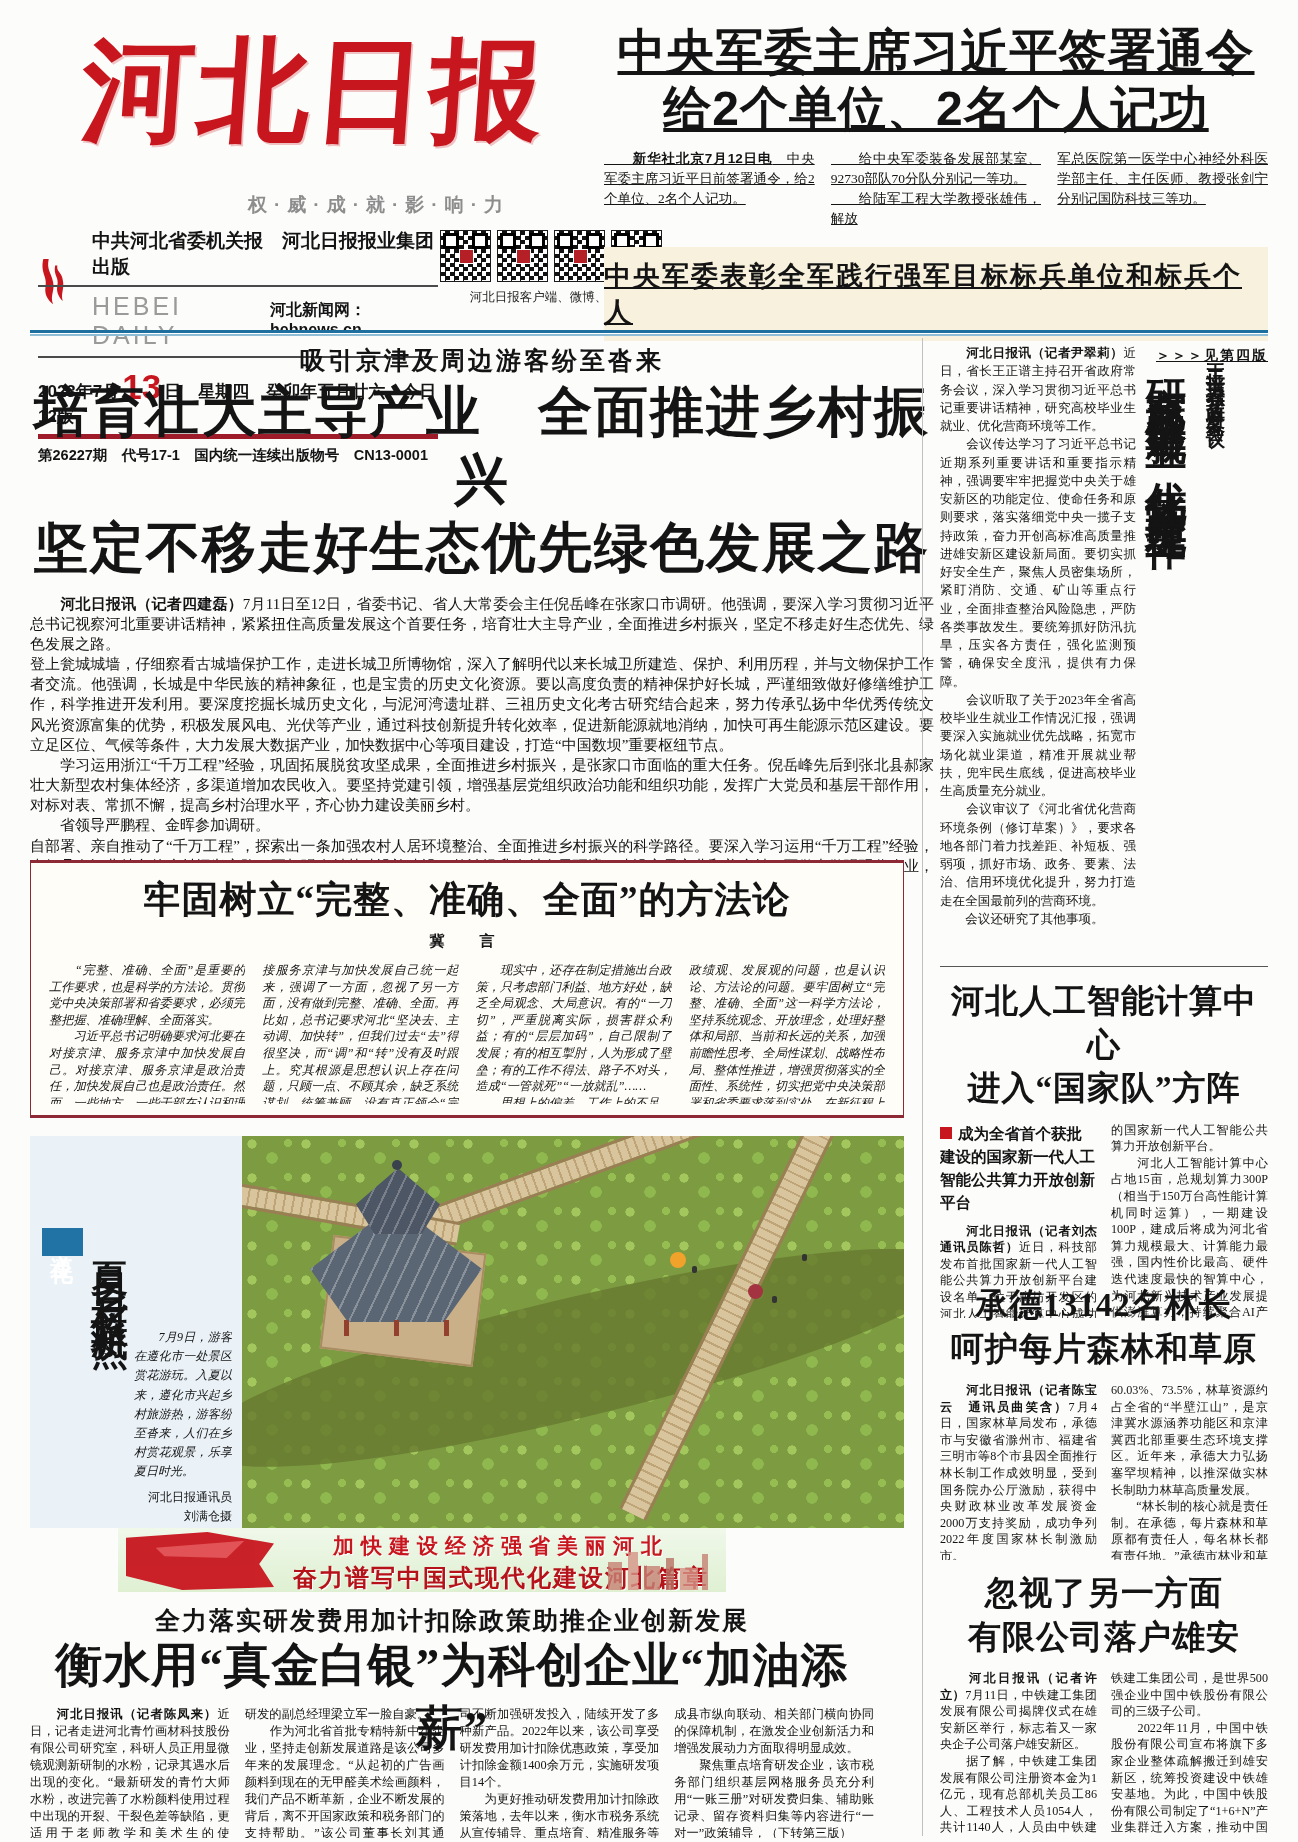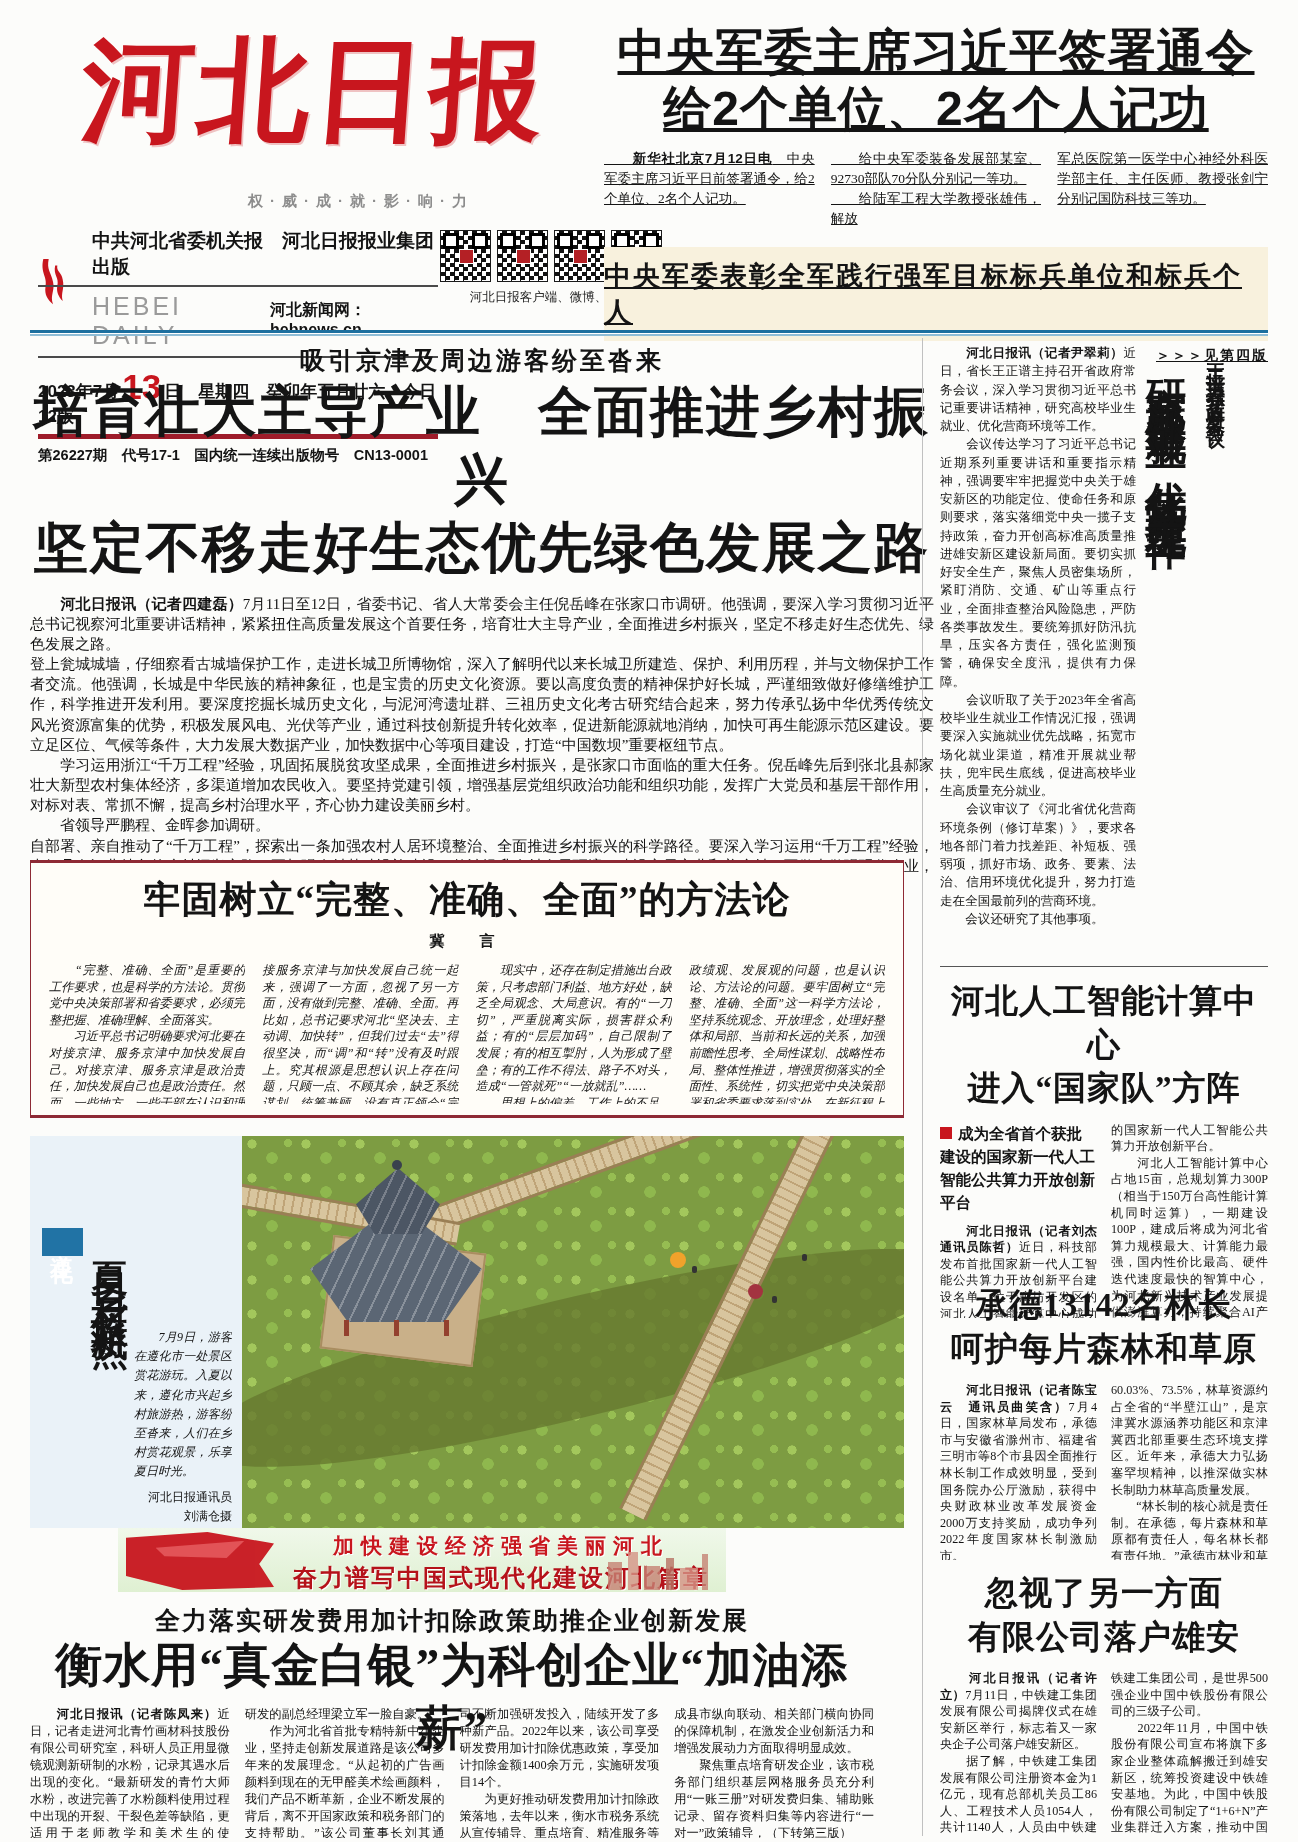--- a/index.html
+++ b/index.html
@@ -5,21 +5,21 @@
   html,body{margin:0;padding:0;background:#e8e8e8;}
   .page{position:relative;width:1298px;height:1842px;margin:0 auto;background:#fcfcfa;overflow:hidden;
         font-family:"Liberation Serif","DejaVu Serif",serif;color:#141414;}
   .abs{position:absolute;}
   .hei{font-family:"Liberation Sans","DejaVu Sans",sans-serif;}
   .flow{white-space:pre-wrap;text-align:justify;overflow:hidden;}
   .lead{font-weight:bold;font-family:"Liberation Sans","DejaVu Sans",sans-serif;}
   
   .logo{left:82px;top:16px;font-size:112px;font-weight:900;color:#c8161e;letter-spacing:4px;
         font-family:"Liberation Serif","DejaVu Serif",serif;transform:skewX(-4deg);text-shadow:2px 2px 0 rgba(200,22,30,.25);}
-  .tagline{left:248px;top:192px;font-size:15px;color:#8d8d8d;letter-spacing:7px;font-weight:bold;}
+  .tagline{left:248px;top:192px;font-size:19px;color:#8d8d8d;letter-spacing:7px;font-weight:bold;}
   .pub{left:38px;top:228px;width:400px;}
   .pub .r1{border-bottom:2px solid #4a4a4a;padding:0 0 5px 54px;font-size:19px;font-weight:bold;}
   .pub .r2{display:flex;gap:16px;align-items:baseline;border-bottom:2px solid #4a4a4a;padding:5px 0 6px 54px;}
   .pub .en{font-size:25px;color:#9a9a9a;letter-spacing:3px;}
   .pub .site{font-size:16px;font-weight:bold;}
   .pub .r3{padding:7px 0 3px 0;font-size:17px;font-weight:bold;}
   .pub .day{display:inline-block;font-size:35px;color:#c8161e;font-weight:900;margin:0 3px;transform:translateY(2px);}
   .pub .redbar{height:5px;background:#9e1c2a;margin-top:3px;}
   .pub .r4{padding:7px 0 0 0;font-size:14.5px;font-weight:bold;}
   .flame{left:36px;top:258px;}

